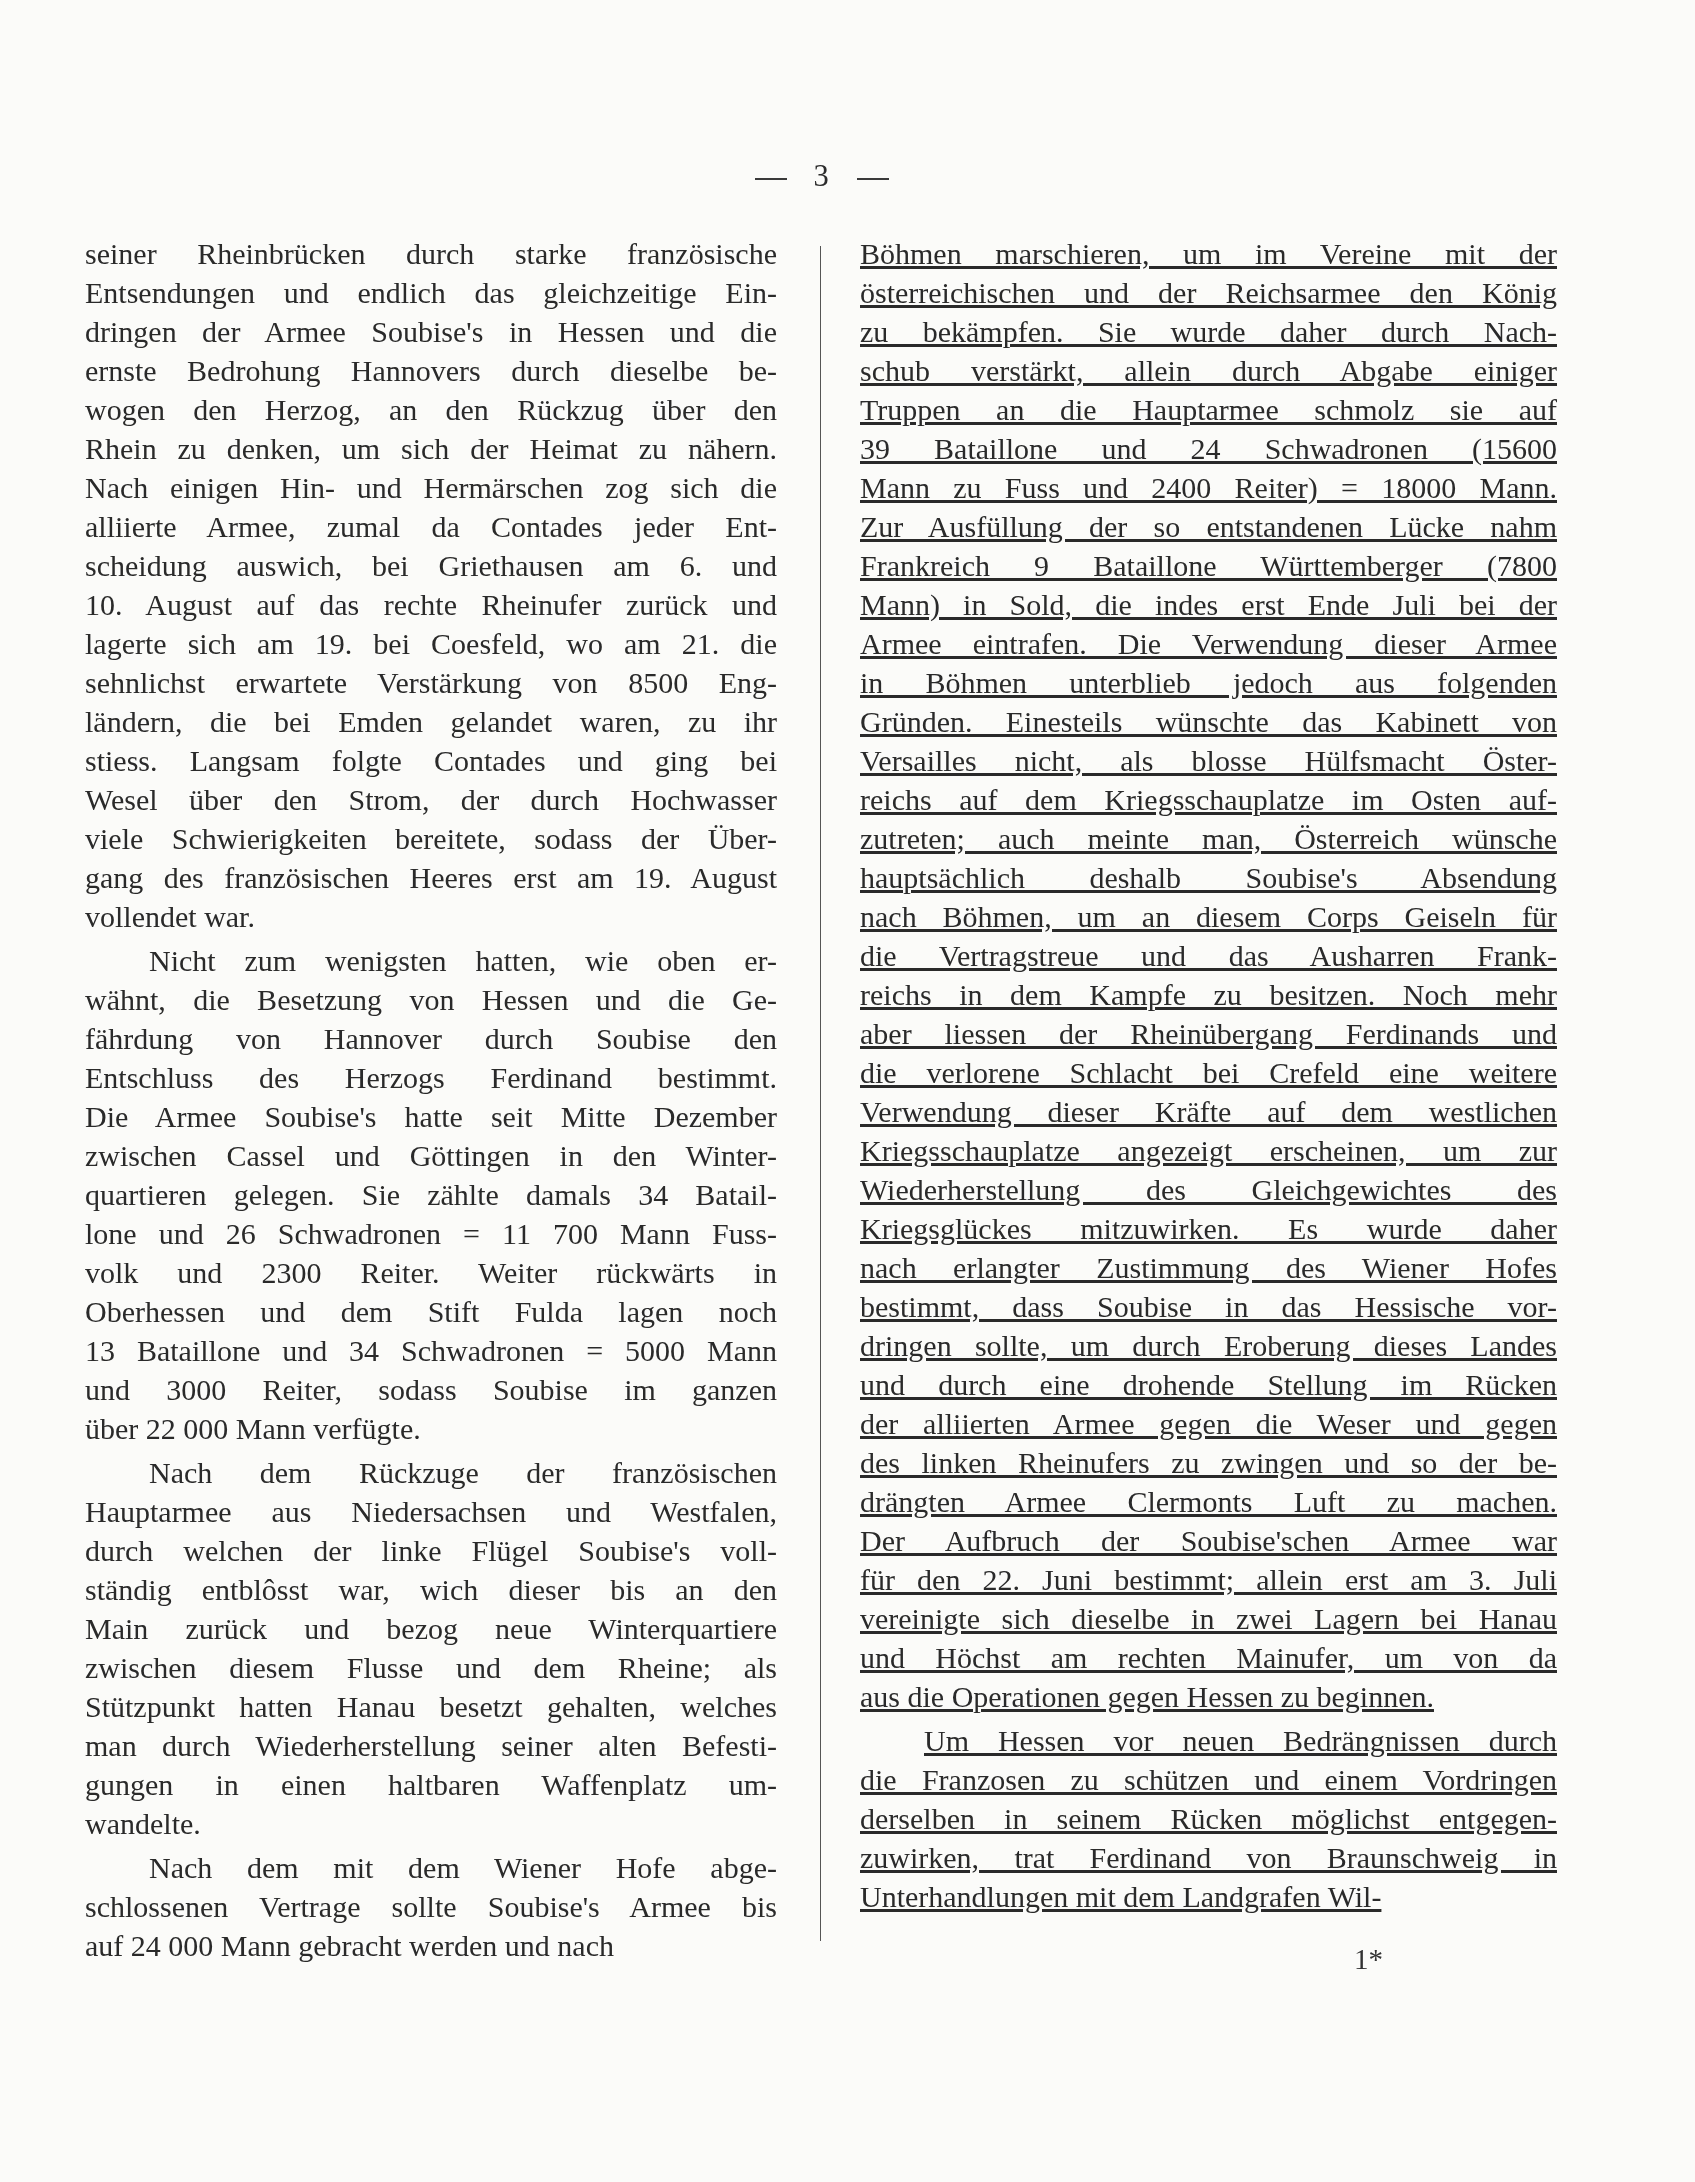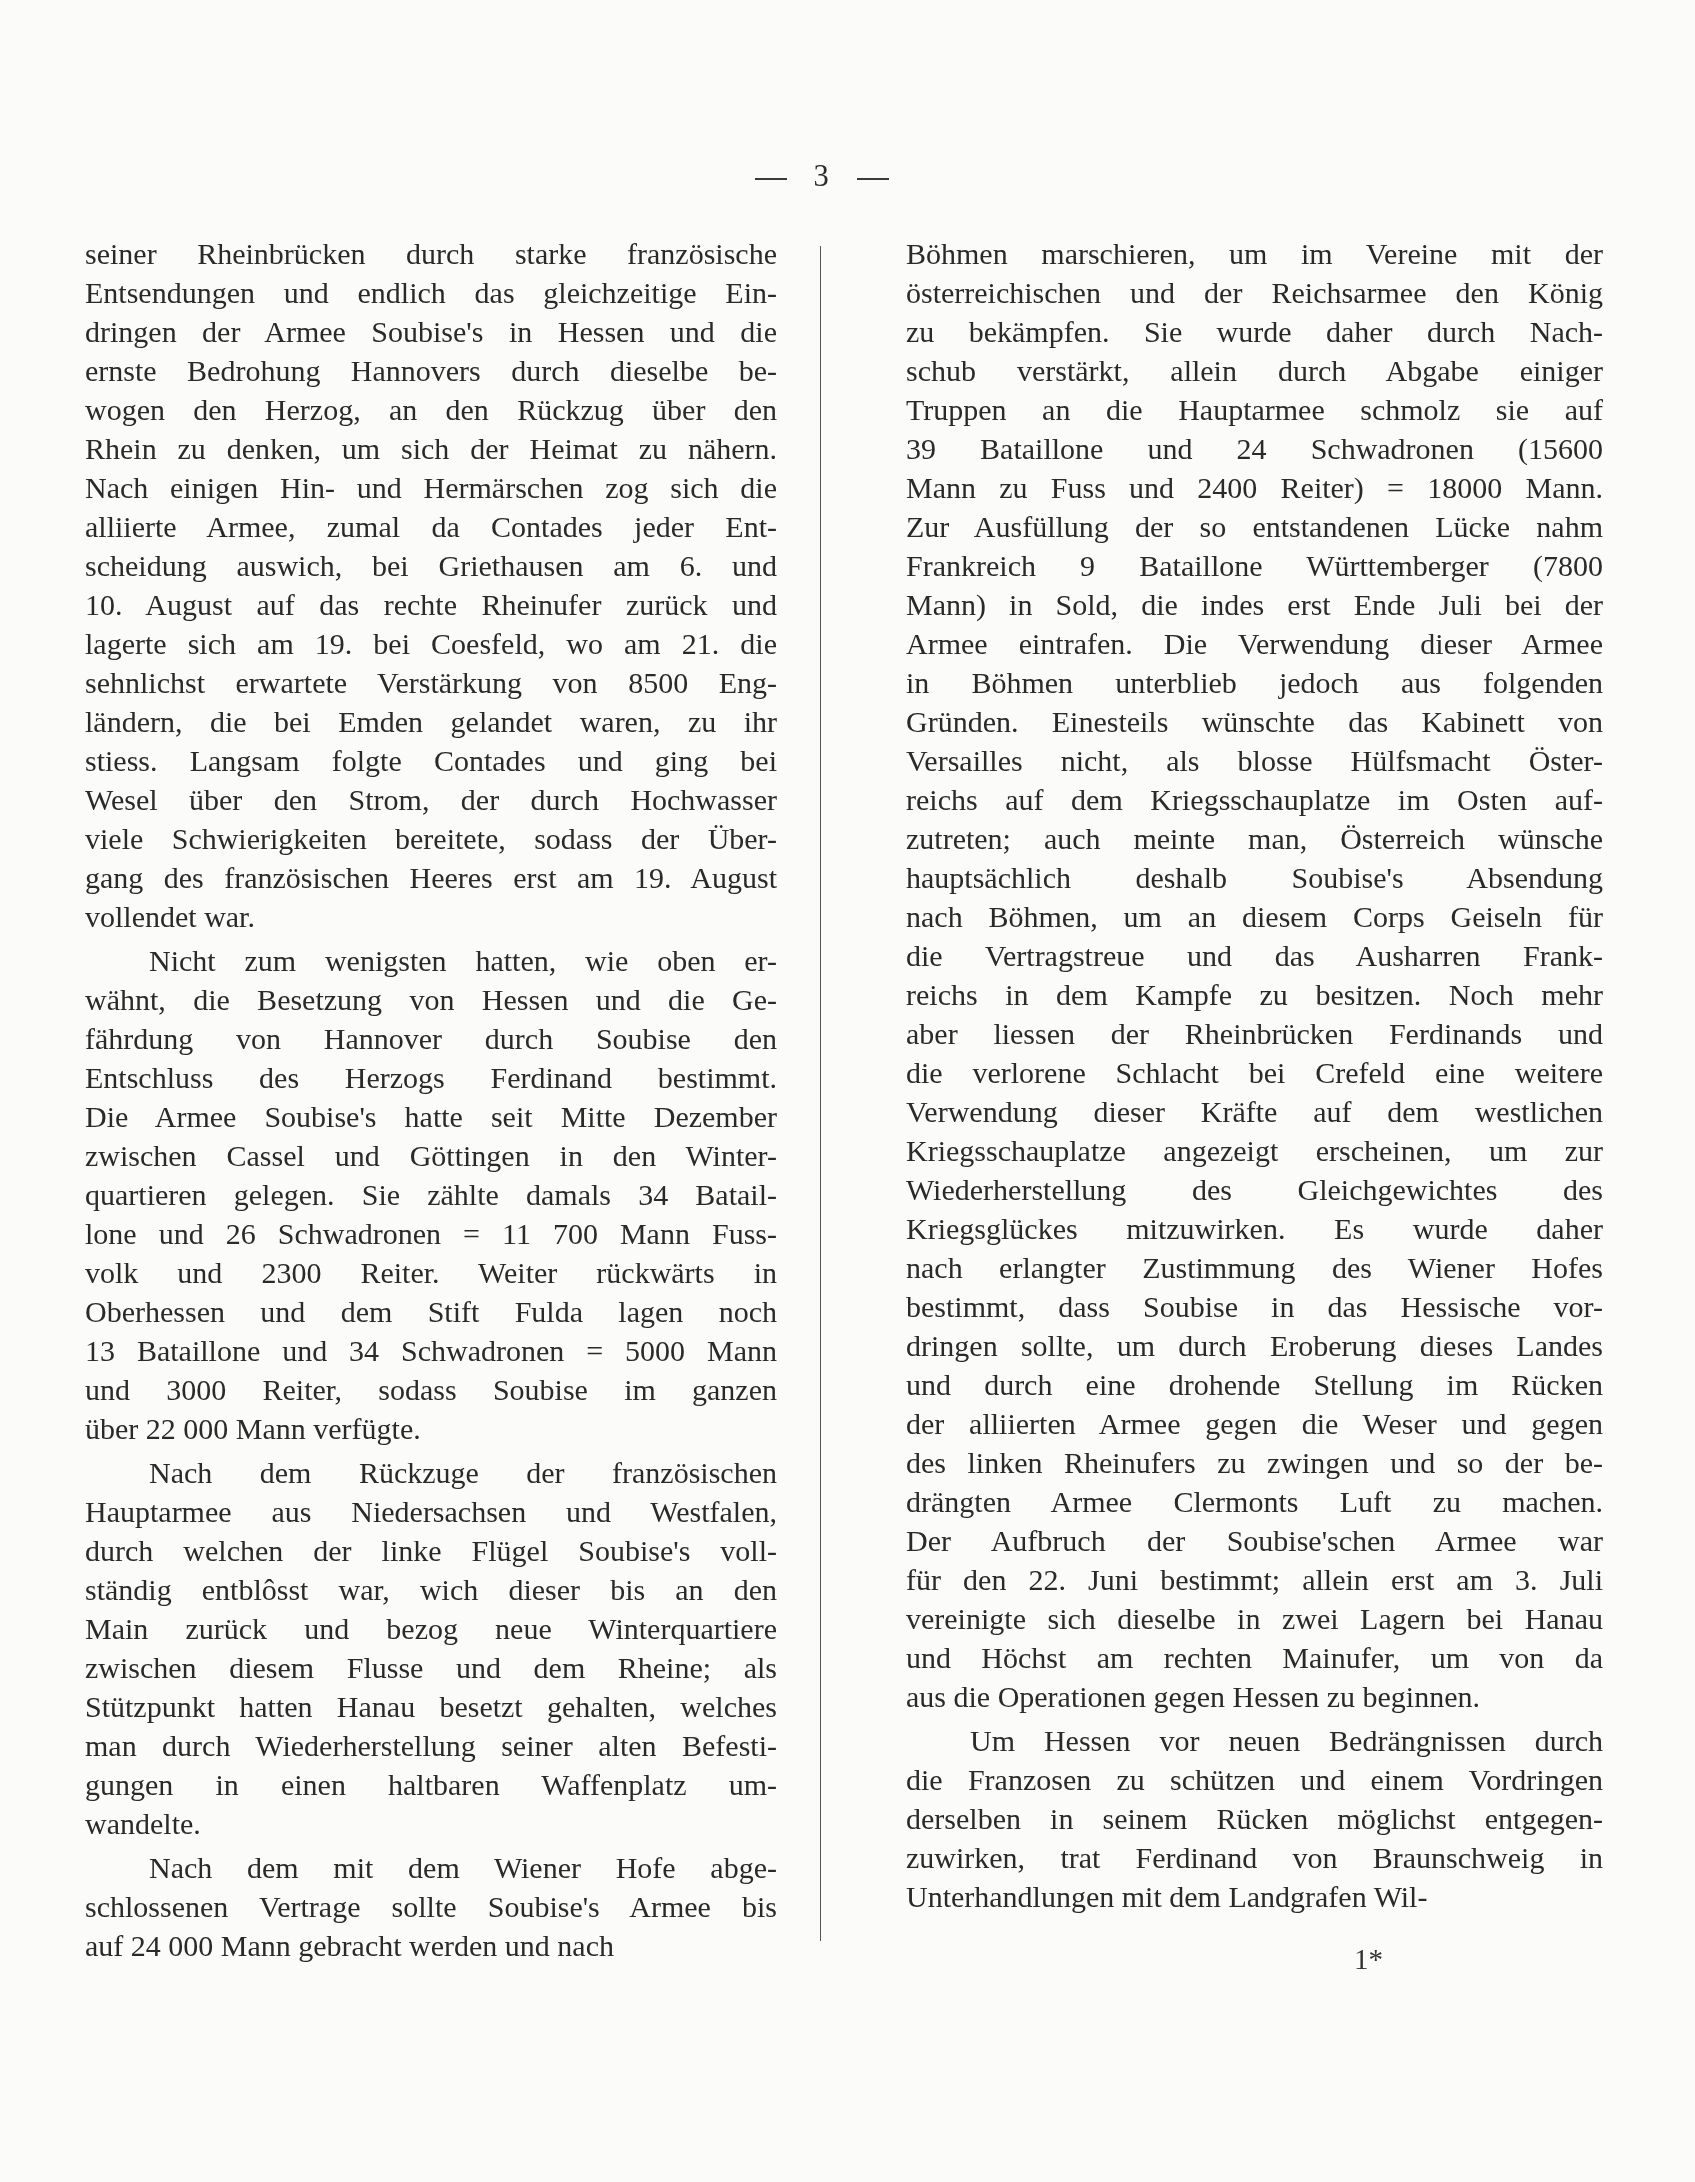--- a/index.html
+++ b/index.html
@@ -24,21 +24,21 @@
   }
   .page-number .dash { display: inline-block; width: 32px; height: 1.7px; background: #3a3a3a; vertical-align: middle; margin: 0 27px; }
   .column {
     position: absolute;
     top: 234px;
     width: 695px;
     font-size: 30px;
     line-height: 39px;
   }
   .col-left { left: 85px; width: 692px; }
-  .col-right { left: 906px; width: 697px; }
+  .col-right { left: 860px; width: 697px; text-decoration: underline; }
   .line {
     display: block;
     white-space: nowrap;
     text-align: justify;
     text-align-last: justify;
     height: 39px;
   }
   .line.last { text-align-last: left; }
   .line.indent { padding-left: 64px; }
   .para-gap { height: 5.1px; }
@@ -129,21 +129,21 @@
     <span class="line">Armee eintrafen. Die Verwendung dieser Armee</span>
     <span class="line">in Böhmen unterblieb jedoch aus folgenden</span>
     <span class="line">Gründen. Einesteils wünschte das Kabinett von</span>
     <span class="line">Versailles nicht, als blosse Hülfsmacht Öster-</span>
     <span class="line">reichs auf dem Kriegsschauplatze im Osten auf-</span>
     <span class="line">zutreten; auch meinte man, Österreich wünsche</span>
     <span class="line">hauptsächlich deshalb Soubise's Absendung</span>
     <span class="line">nach Böhmen, um an diesem Corps Geiseln für</span>
     <span class="line">die Vertragstreue und das Ausharren Frank-</span>
     <span class="line">reichs in dem Kampfe zu besitzen. Noch mehr</span>
-    <span class="line">aber liessen der Rheinbrücken Ferdinands und</span>
+    <span class="line">aber liessen der Rheinübergang Ferdinands und</span>
     <span class="line">die verlorene Schlacht bei Crefeld eine weitere</span>
     <span class="line">Verwendung dieser Kräfte auf dem westlichen</span>
     <span class="line">Kriegsschauplatze angezeigt erscheinen, um zur</span>
     <span class="line">Wiederherstellung des Gleichgewichtes des</span>
     <span class="line">Kriegsglückes mitzuwirken. Es wurde daher</span>
     <span class="line">nach erlangter Zustimmung des Wiener Hofes</span>
     <span class="line">bestimmt, dass Soubise in das Hessische vor-</span>
     <span class="line">dringen sollte, um durch Eroberung dieses Landes</span>
     <span class="line">und durch eine drohende Stellung im Rücken</span>
     <span class="line">der alliierten Armee gegen die Weser und gegen</span>

